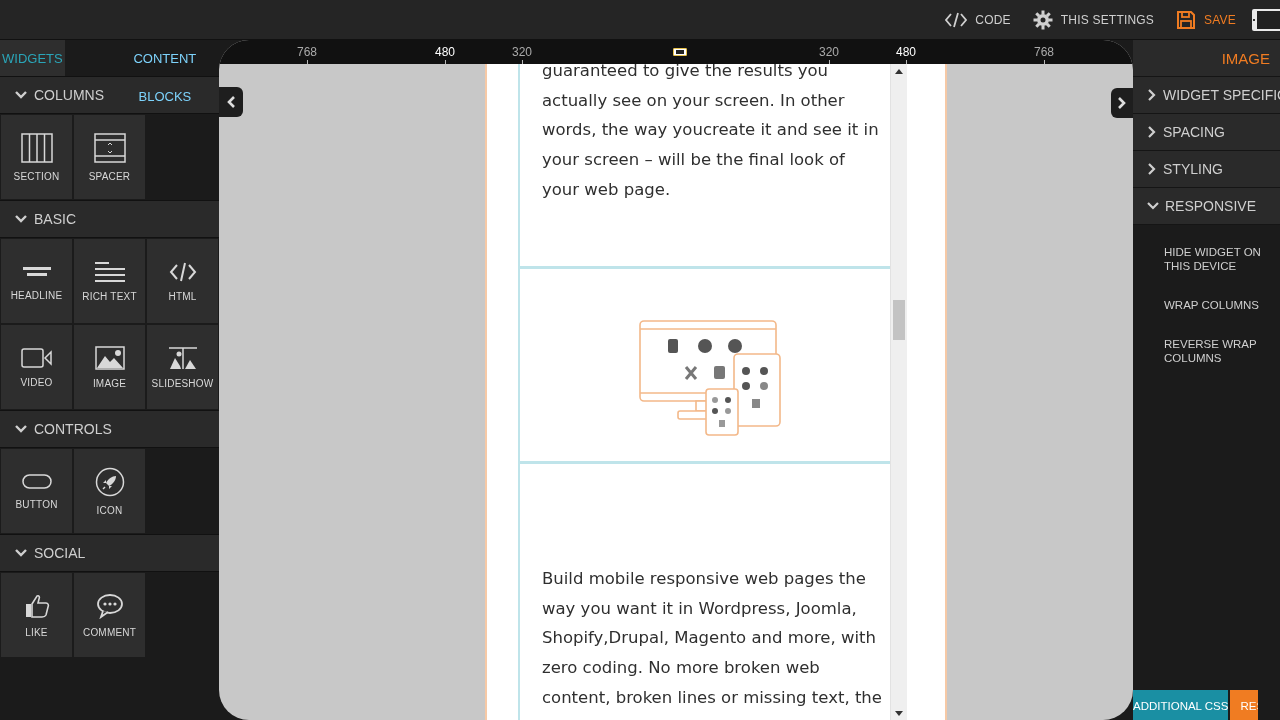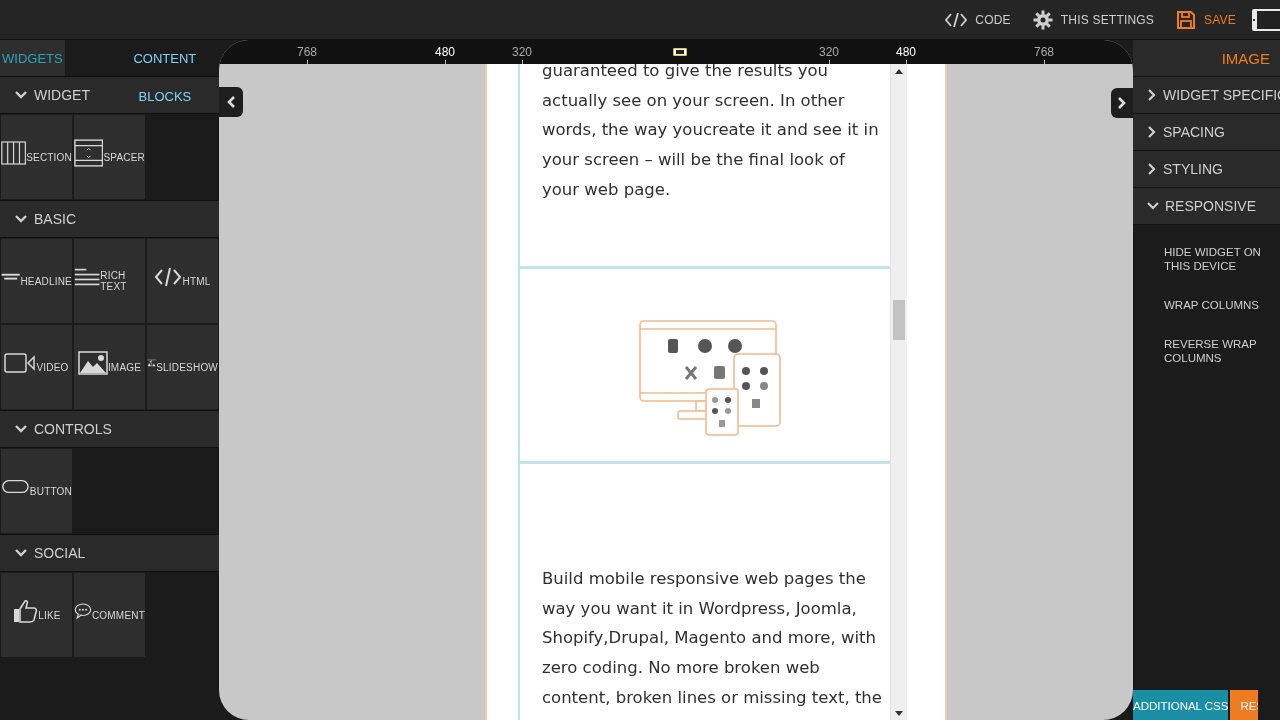--- a/index.html
+++ b/index.html
@@ -17,21 +17,21 @@
 
   
   .leftpanel { position: absolute; left: 0; top: 40px; width: 219px; height: 680px; background: #1b1b1b; }
   .tabs { display: flex; height: 36px; }
   .tab { height: 36px; line-height: 38px; font-size: 13px; text-align: center; cursor: pointer; }
   .tab.active { width: 82px; background: #2e2e2e; color: #2aa5b8; }
   .tab.inactive { width: 137px; color: #7dd3fc; background: #1b1b1b; margin-left: 46px; }
   .section-head { height: 38px; background: #2a2a2a; color: #cfcfcf; font-size: 14px; display: flex; align-items: center; padding-left: 14px; border-top: 1px solid #111; border-bottom: 1px solid #111; cursor: pointer; }
   .section-head .chev { width: 14px; height: 14px; margin-right: 6px; }
   .grid { display: flex; flex-wrap: wrap; gap: 2px; padding: 1px 0 1px 1px; }
-  .tile { width: 71px; height: 84px; background: #2e2e2e; display: flex; flex-direction: row; align-items: center; justify-content: center; color: #d8d8d8; font-size: 10px; cursor: pointer; }
+  .tile { width: 71px; height: 84px; background: #2e2e2e; display: flex; flex-direction: column; align-items: center; justify-content: center; color: #d8d8d8; font-size: 10px; cursor: pointer; }
   .tile svg { margin-bottom: 8px; }
   .tile .lbl { letter-spacing: 0.2px; }
 
   
   .canvas { position: absolute; left: 219px; top: 40px; width: 914px; height: 680px; background: #c8c8c8; overflow: hidden; border-radius: 30px; }
   .ruler { position: absolute; left: 0; top: 0; width: 914px; height: 24px; background: #111; }
   .tick { position: absolute; top: 5px; color: #aaa; font-size: 12px; transform: translateX(-50%); }
   .tick.strong { color: #fff; }
   .tick::after { content: ""; position: absolute; left: 50%; top: 15px; width: 1px; height: 4px; background: #bbb; }
   .ruler-handle { position: absolute; left: 454px; top: 8px; width: 14px; height: 8px; border: 1px solid #e7c14a; background: #fff; border-radius: 1px; }
@@ -110,21 +110,21 @@
 <div class="leftpanel">
   <div class="tabs">
     <div class="tab active">WIDGETS</div>
     <div class="tab inactive">CONTENT BLOCKS</div>
   </div>
 
   <div class="section-head">
     <svg class="chev" viewBox="0 0 14 14">
         <path d="M2 4 L7 9 L12 4" stroke="#cfcfcf" stroke-width="2.4" fill="none"></path>
       </svg>
-    <span>WIDGET</span>
+    <span>COLUMNS</span>
   </div>
   <div class="grid">
     <div class="tile">
       <svg width="32" height="30" viewBox="0 0 32 30">
           <rect x="1" y="1" width="30" height="28" stroke="#d8d8d8" stroke-width="1.5" fill="none"></rect>
           <path d="M8.5 1 V29 M16 1 V29 M23.5 1 V29" stroke="#d8d8d8" stroke-width="1.5"></path>
         </svg>
       <span class="lbl">SECTION</span>
     </div>
     <div class="tile">
@@ -198,20 +198,29 @@
         <path d="M2 4 L7 9 L12 4" stroke="#cfcfcf" stroke-width="2.4" fill="none"></path>
       </svg>
     <span>CONTROLS</span>
   </div>
   <div class="grid">
     <div class="tile">
       <svg width="32" height="18" viewBox="0 0 32 18">
           <rect x="2" y="2" width="28" height="13" rx="6.5" stroke="#d8d8d8" stroke-width="1.5" fill="none"></rect>
         </svg>
       <span class="lbl">BUTTON</span>
+    </div>
+    <div class="tile">
+      <svg width="30" height="30" viewBox="0 0 30 30">
+          <circle cx="15" cy="15" r="13.5" stroke="#d8d8d8" stroke-width="1.5" fill="none"></circle>
+          <path d="M21 9 C17 9 13 12 11 16 L14 19 C18 17 21 13 21 9 Z" fill="#d8d8d8"></path>
+          <path d="M11 16 L8 16 L11 13 Z M14 19 L14 22 L17 19 Z" fill="#d8d8d8"></path>
+          <path d="M10 20 L8 22" stroke="#d8d8d8" stroke-width="1.5"></path>
+        </svg>
+      <span class="lbl">ICON</span>
     </div>
   </div>
 
   <div class="section-head">
     <svg class="chev" viewBox="0 0 14 14">
         <path d="M2 4 L7 9 L12 4" stroke="#cfcfcf" stroke-width="2.4" fill="none"></path>
       </svg>
     <span>SOCIAL</span>
   </div>
   <div class="grid">

